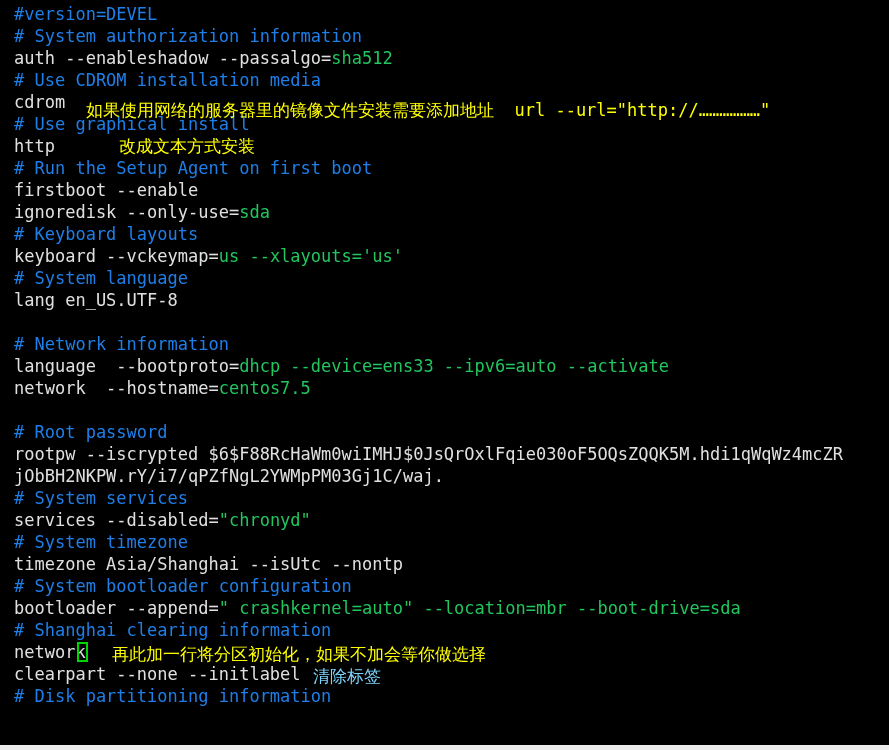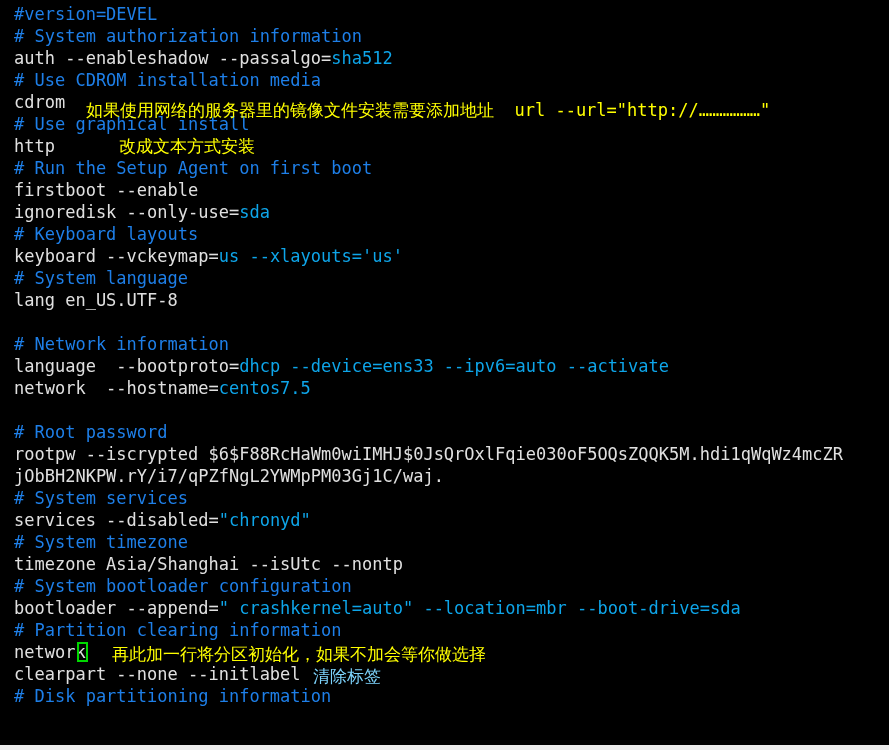--- a/index.html
+++ b/index.html
@@ -16,37 +16,37 @@
   #terminal {
     position: relative;
     width: 889px;
     height: 750px;
     background: #000000;
     overflow: hidden;
   }
   .screen {
     position: absolute;
     top: 0;
-    left: 10px;
+    left: 0;
     width: 748px;
-    padding: 3px 0 0 4px;
+    padding: 3px 0 0 14px;
     box-sizing: border-box;
   }
   .line {
     height: 22px;
     line-height: 22px;
     white-space: pre;
     font-size: 17px;
     font-family: "DejaVu Sans Mono", monospace;
     letter-spacing: 0px;
     color: #d8d8d8;
     position: relative;
   }
   .cmt    { color: #1e7fe8; }
-  .val    { color: #0ea5e9; }
+  .val    { color: #22c55e; }
   .plain  { color: #e0e0e0; }
   .blank  { color: #000; }
 
   
   .statusline {
     position: absolute;
     left: 0;
     bottom: 6px;
     width: 889px;
     height: 22px;
@@ -123,21 +123,21 @@
     <div class="line"><span class="blank"></span></div>
     <div class="line"><span class="cmt"># Root password</span></div>
     <div class="line"><span class="plain">rootpw --iscrypted $6$F88RcHaWm0wiIMHJ$0JsQrOxlFqie030oF5OQsZQQK5M.hdi1qWqWz4mcZR</span></div>
     <div class="line"><span class="plain">jObBH2NKPW.rY/i7/qPZfNgL2YWMpPM03Gj1C/waj.</span></div>
     <div class="line"><span class="cmt"># System services</span></div>
     <div class="line"><span class="plain">services --disabled=</span><span class="val">"chronyd"</span></div>
     <div class="line"><span class="cmt"># System timezone</span></div>
     <div class="line"><span class="plain">timezone Asia/Shanghai --isUtc --nontp</span></div>
     <div class="line"><span class="cmt"># System bootloader configuration</span></div>
     <div class="line"><span class="plain">bootloader --append=</span><span class="val">" crashkernel=auto" --location=mbr --boot-drive=sda</span></div>
-    <div class="line"><span class="cmt"># Partition clearing information</span></div>
+    <div class="line"><span class="cmt"># Shanghai clearing information</span></div>
     <div class="line"><span class="plain">network</span></div>
     <div class="line"><span class="plain">clearpart --none --initlabel</span></div>
     <div class="line"><span class="cmt"># Disk partitioning information</span></div>
   </div>
 
   <div class="anno anno-mono" style="left: 86px; top: 100px; color: rgb(255, 255, 0);">如果使用网络的服务器里的镜像文件安装需要添加地址  url --url="http://………………"</div>
   <div class="anno" style="left: 119px; top: 136px; color: rgb(255, 255, 0);">改成文本方式安装</div>
   <div class="anno" style="left: 112px; top: 644px; color: rgb(255, 255, 0); text-align: right;">再此加一行将分区初始化，如果不加会等你做选择</div>
   <div class="anno" style="left: 313px; top: 666px; color: #7dd3fc;">清除标签</div>
 

